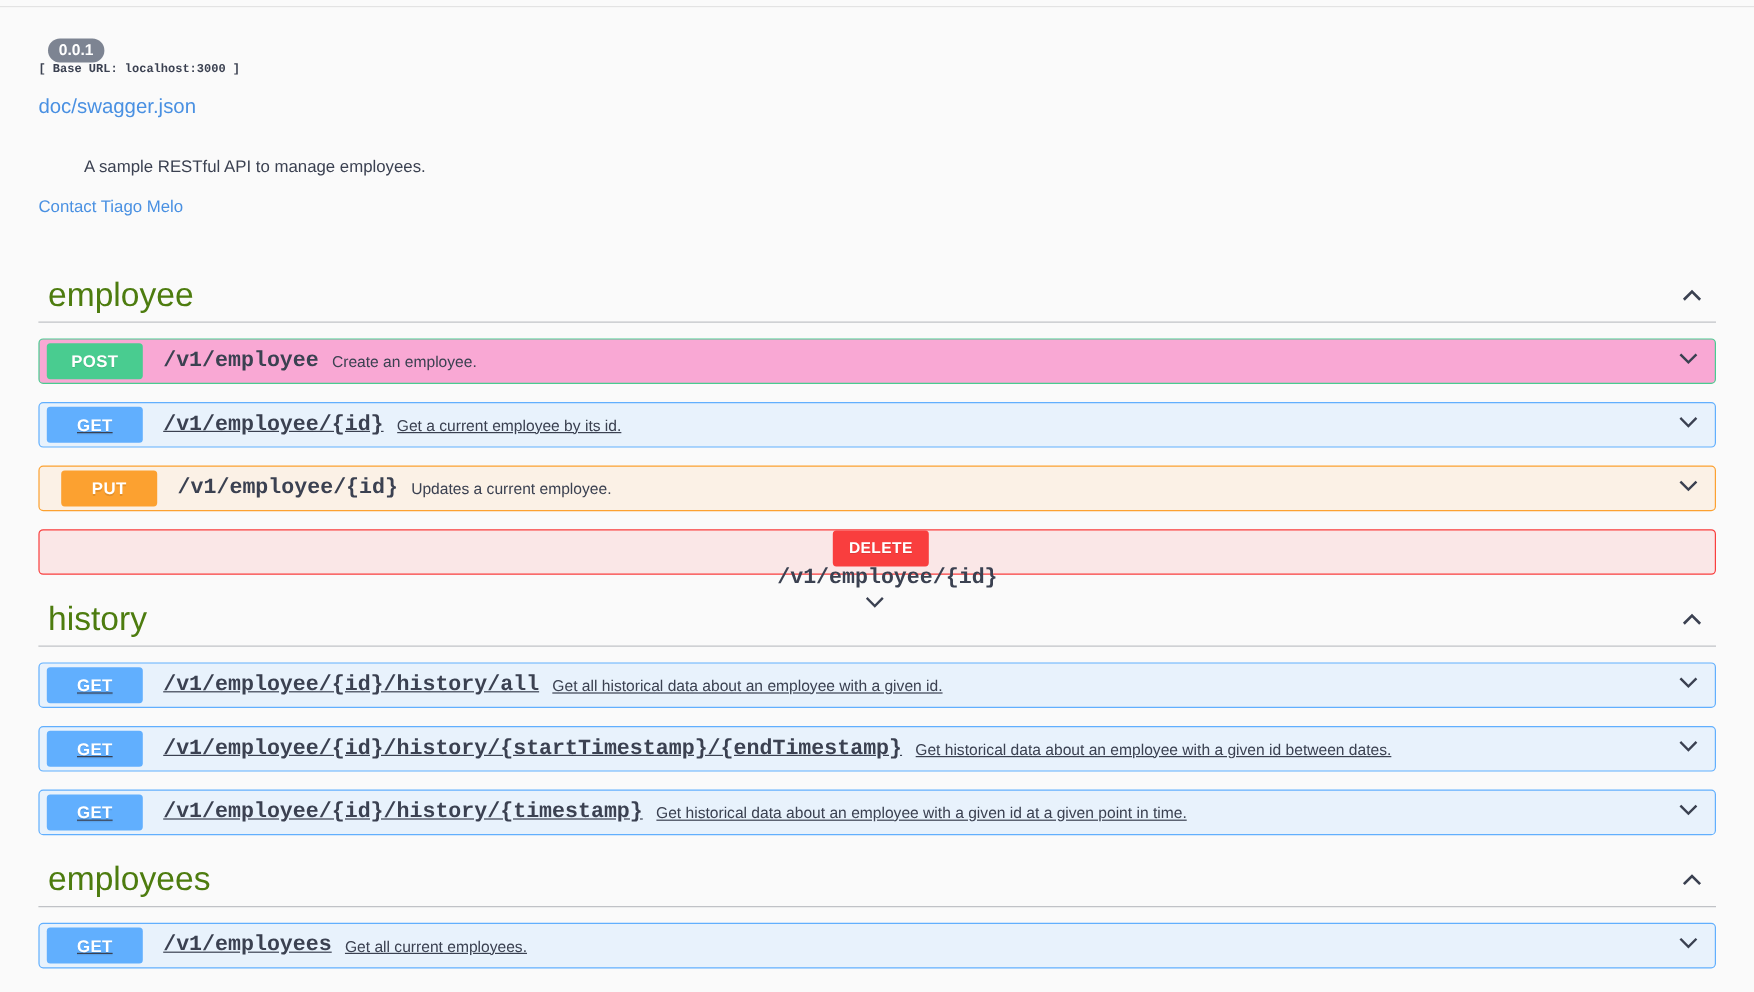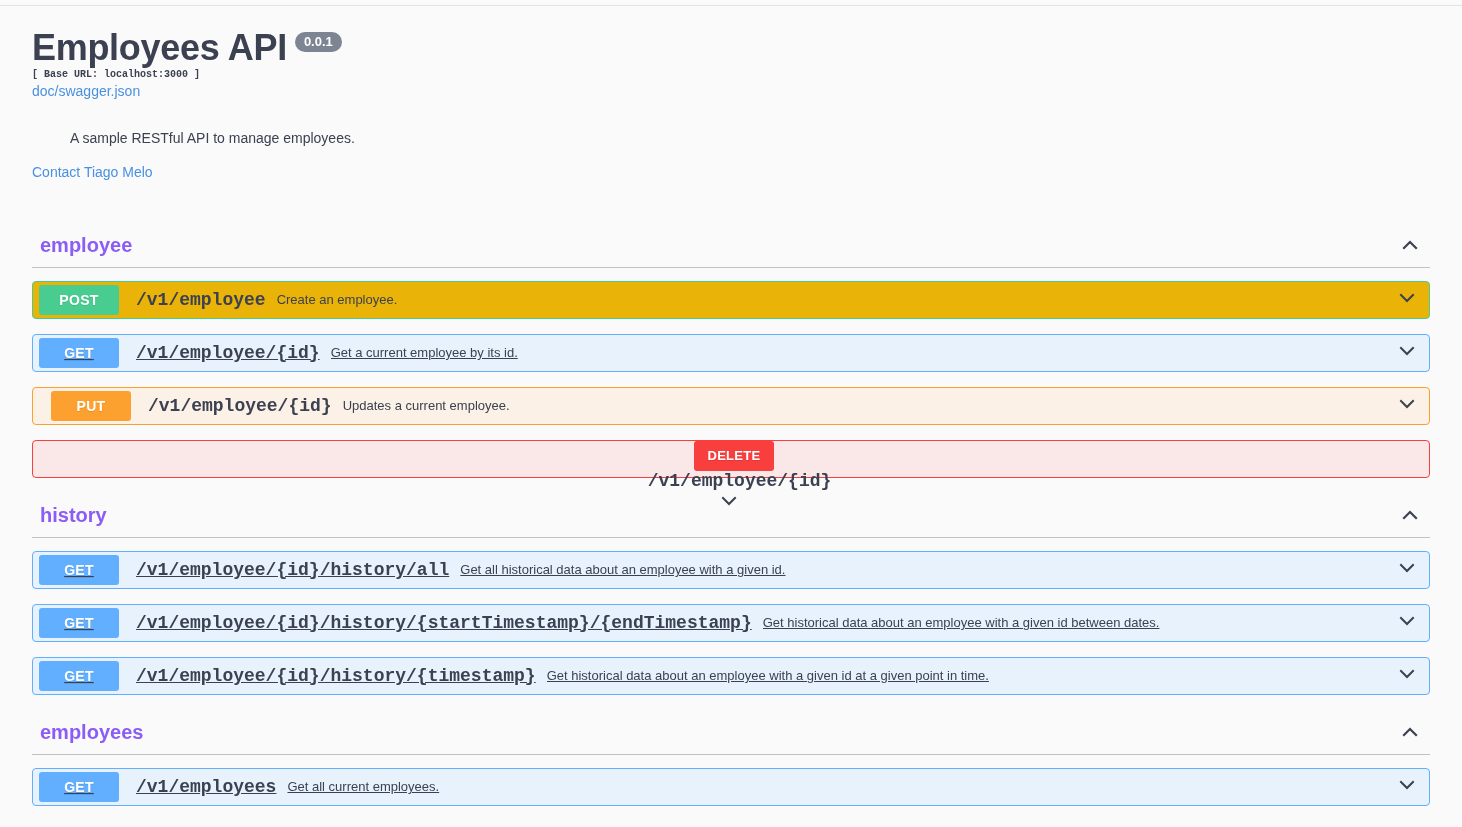--- a/index.html
+++ b/index.html
@@ -56,24 +56,24 @@
   .base-url {
     font-family: "Liberation Mono", monospace;
     font-size: 10px;
     font-weight: bold;
     color: #3b4151;
     margin-top: 1px;
     letter-spacing: 0px;
   }
   .swagger-link {
     display: block;
-    font-size: 14px;
+    font-size: 17px;
     color: #4990e2;
     text-decoration: none;
-    margin-top: 3px;
+    margin-top: 15px;
   }
   .description {
     font-size: 14px;
     color: #3b4151;
     margin-top: 31px;
     margin-left: 38px;
   }
   .contact-link {
     display: inline-block;
     font-size: 14px;
@@ -88,23 +88,23 @@
   .tag-header {
     display: flex;
     align-items: center;
     justify-content: space-between;
     padding: 0 10px 0 8px;
     border-bottom: 1px solid rgba(59,65,81,0.3);
     height: 44px;
     cursor: pointer;
   }
   .tag-name {
-    font-size: 20px;
-    font-weight: bold;
-    color: #8b5cf6;
+    font-size: 28px;
+    font-weight: normal;
+    color: #4d7c0f;
     margin: 0;
     line-height: 1;
   }
   .chev {
     width: 20px;
     height: 20px;
     display: block;
   }
   .chev svg { display: block; }
 
@@ -153,39 +153,38 @@
     flex: 1 1 auto;
     overflow: hidden;
   }
   .op-arrow {
     flex: 0 0 auto;
     margin-right: 12px;
     margin-left: 8px;
   }
 
   
-  .op.post   { background: #eab308; border-color: #49cc90; }
+  .op.post   { background: #f9a8d4; border-color: #49cc90; }
   .op.post .verb   { background: #49cc90; }
   .op.get    { background: #e8f2fc; border-color: #61affe; text-decoration: underline; }
   .op.get .verb    { background: #61affe; }
   .op.put    { background: #fbf1e6; border-color: #fca130; padding-left: 12px; }
   .op.put .verb    { background: #fca130; }
   .op.delete { background: #fae7e7; border-color: #f93e3e; flex-direction: column; }
   .op.delete .verb { background: #f93e3e; }
 </style>
 </head>
 <body>
 
 <div class="topbar-line"></div>
 
 <div class="wrapper">
 
   <div class="info">
     <div class="title-row">
-      <h1 class="api-title">Employees API</h1>
       <span class="version-pill">0.0.1</span>
     </div>
     <div class="base-url">[ Base URL: localhost:3000 ]</div>
     <a class="swagger-link" href="#">doc/swagger.json</a>
     <div class="description">A sample RESTful API to manage employees.</div>
     <a class="contact-link" href="#">Contact Tiago Melo</a>
   </div>
 
   <div class="sections">
       <div class="tag-section">

